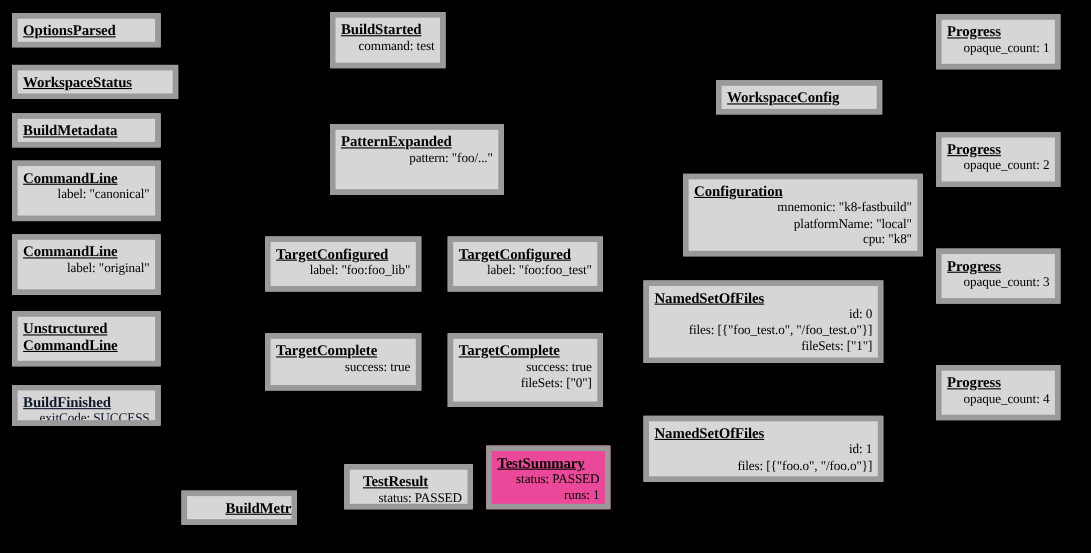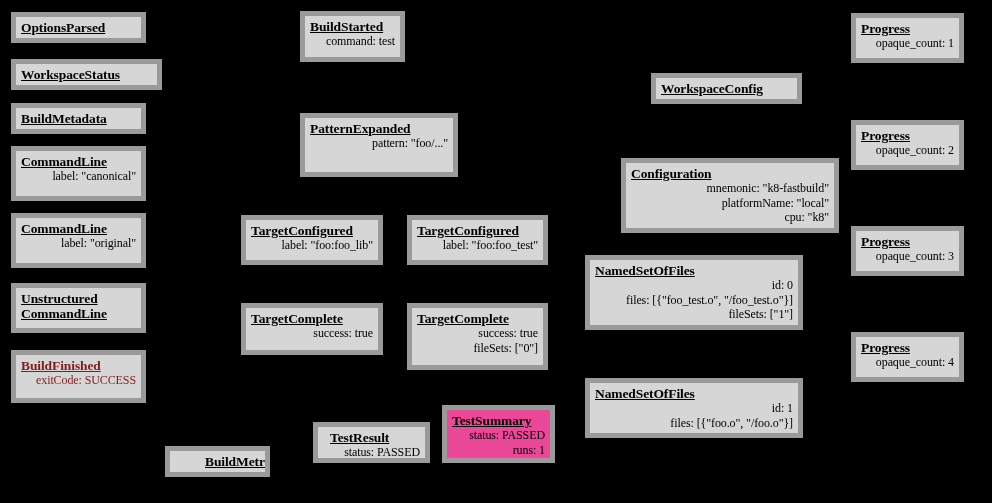--- a/index.html
+++ b/index.html
@@ -65,21 +65,21 @@
       <div class="node-fields">label: "canonical"</div>
     </div>
     <div class="node" style="left: 11px; top: 213px; width: 135px; height: 55px; background: rgb(214, 214, 214); border-color: rgb(154, 154, 154); color: rgb(0, 0, 0);">
       <div class="node-title">CommandLine</div>
       <div class="node-fields">label: "original"</div>
     </div>
     <div class="node" style="left: 11px; top: 283px; width: 135px; height: 50px; background: rgb(214, 214, 214); border-color: rgb(154, 154, 154); color: rgb(0, 0, 0);">
       <div class="node-title">Unstructured
 CommandLine</div>
     </div>
-    <div class="node" style="left: 11px; top: 350px; width: 135px; height: 53px; background: rgb(214, 214, 214); border-color: rgb(154, 154, 154); color: #7f1d1d;">
+    <div class="node" style="left: 11px; top: 350px; width: 135px; height: 37px; background: rgb(214, 214, 214); border-color: rgb(154, 154, 154); color: #0f172a;">
       <div class="node-title">BuildFinished</div>
       <div class="node-fields">exitCode: SUCCESS</div>
     </div>
     <div class="node" style="left: 165px; top: 446px; width: 105px; height: 31px; background: rgb(214, 214, 214); border-color: rgb(154, 154, 154); color: rgb(0, 0, 0); padding-left: 35px;">
       <div class="node-title">BuildMetrics</div>
     </div>
     <div class="node" style="left: 300px; top: 11px; width: 105px; height: 51px; background: rgb(214, 214, 214); border-color: rgb(154, 154, 154); color: rgb(0, 0, 0);">
       <div class="node-title">BuildStarted</div>
       <div class="node-fields">command: test</div>
     </div>

